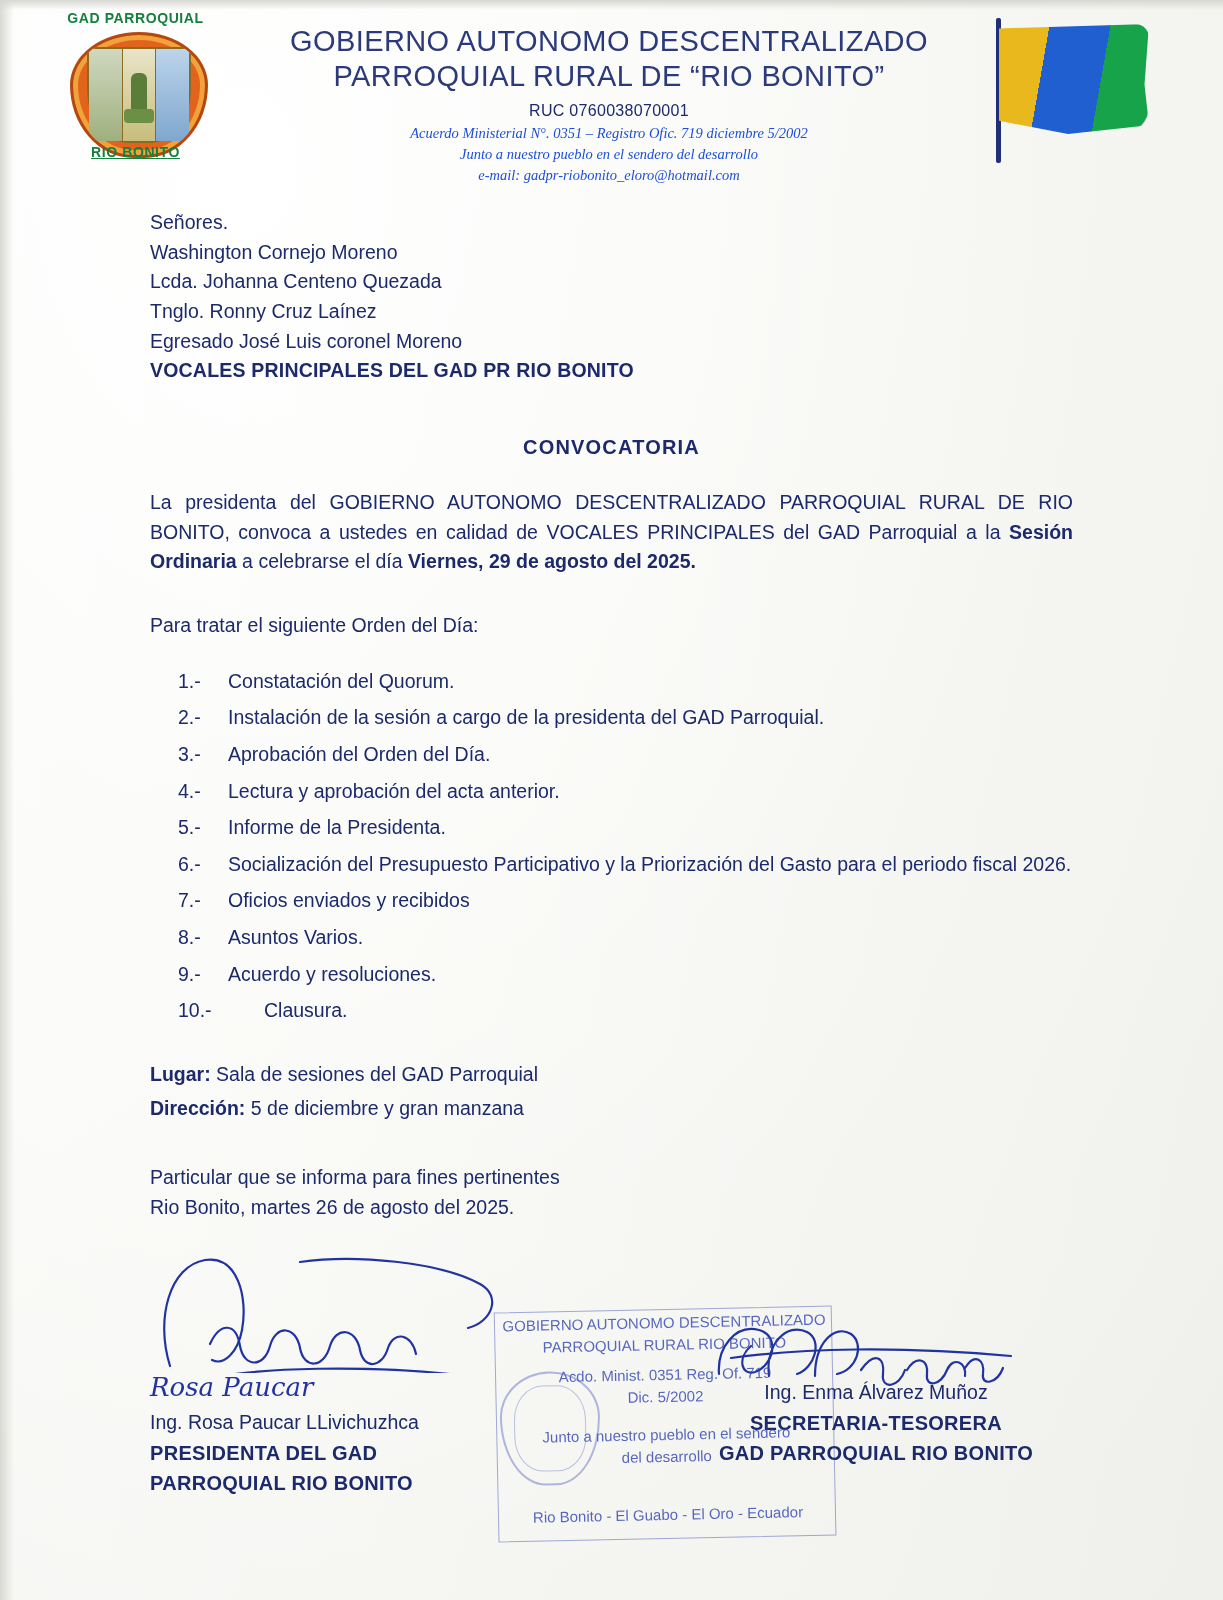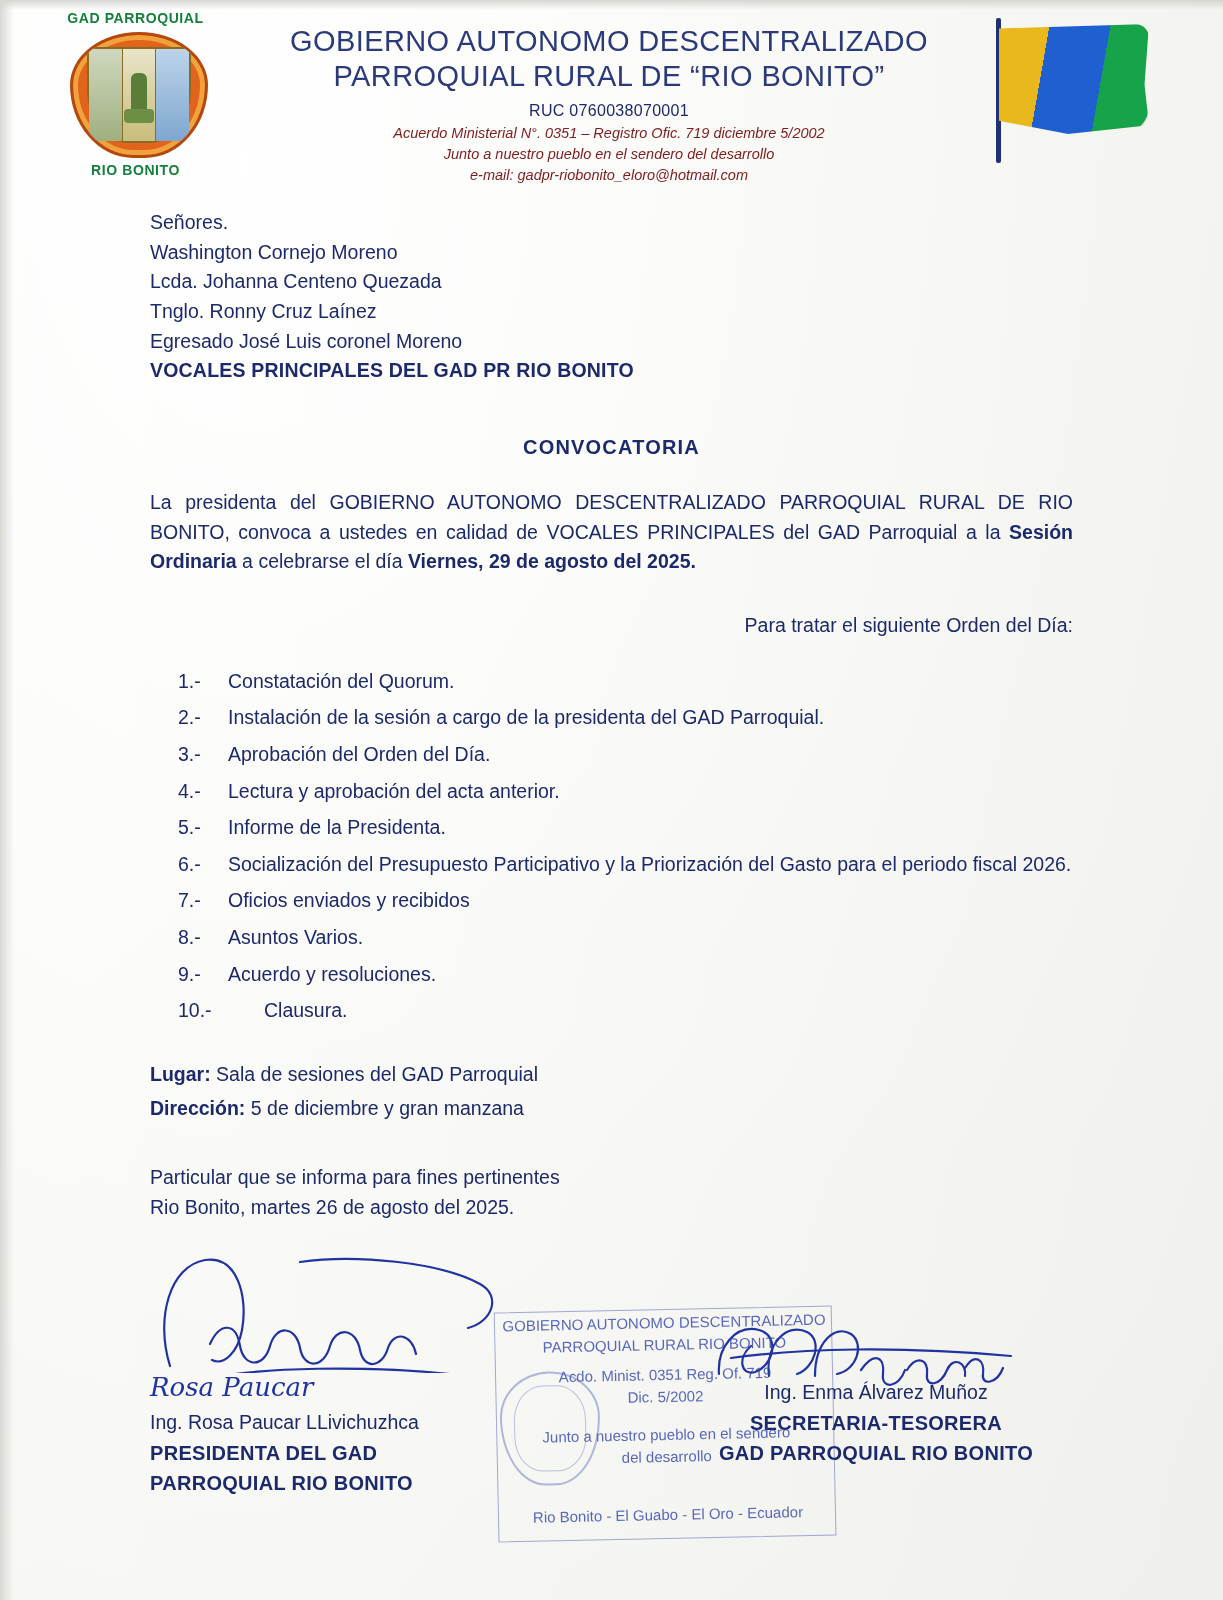--- a/index.html
+++ b/index.html
@@ -58,21 +58,21 @@
   .seal-text-top, .seal-text-bottom {
     position: absolute;
     width: 100%;
     text-align: center;
     font-size: 14px;
     font-weight: bold;
     letter-spacing: 0.6px;
     color: #15803d;
   }
   .seal-text-top { top: 0px; }
-  .seal-text-bottom { bottom: 2px; }
+  .seal-text-bottom { bottom: 20px; text-decoration: underline; }
   .seal-badge {
     position: absolute;
     left: 22px;
     top: 22px;
     width: 132px;
     height: 120px;
     border-radius: 50% 50% 46% 46% / 42% 42% 58% 58%;
     background: #e2641c;
     border: 3px solid #b5480f;
     box-shadow: inset 0 0 0 5px #f0a23c;
@@ -131,25 +131,25 @@
     line-height: 1.22;
     color: #2b3a7a;
     font-weight: 400;
   }
   .ruc {
     font-size: 16px;
     margin-top: 7px;
     letter-spacing: 0.3px;
   }
   .acuerdo, .lema, .email {
-    font-family: Liberation Sans, sans-serif;
+    font-family: Liberation Serif, serif;
     font-style: italic;
     font-size: 14.5px;
     line-height: 1.45;
-    color: #7f1d1d;
+    color: #1d4ed8;
   }
   .acuerdo { margin-top: 3px; }
 
   .flag {
     position: absolute;
     right: 70px;
     top: 18px;
     width: 165px;
     height: 145px;
   }
@@ -198,21 +198,20 @@
     font-size: 20px;
   }
   .para {
     text-align: justify;
     margin-bottom: 16px;
   }
   .para b { font-weight: bold; }
   .orden-intro {
     margin-top: 34px;
     margin-left: 0;
-    text-align: right;
   }
   .agenda {
     margin-top: 26px;
     margin-left: 28px;
   }
   .agenda-item {
     display: flex;
     margin-bottom: 7px;
   }
   .agenda-num {

